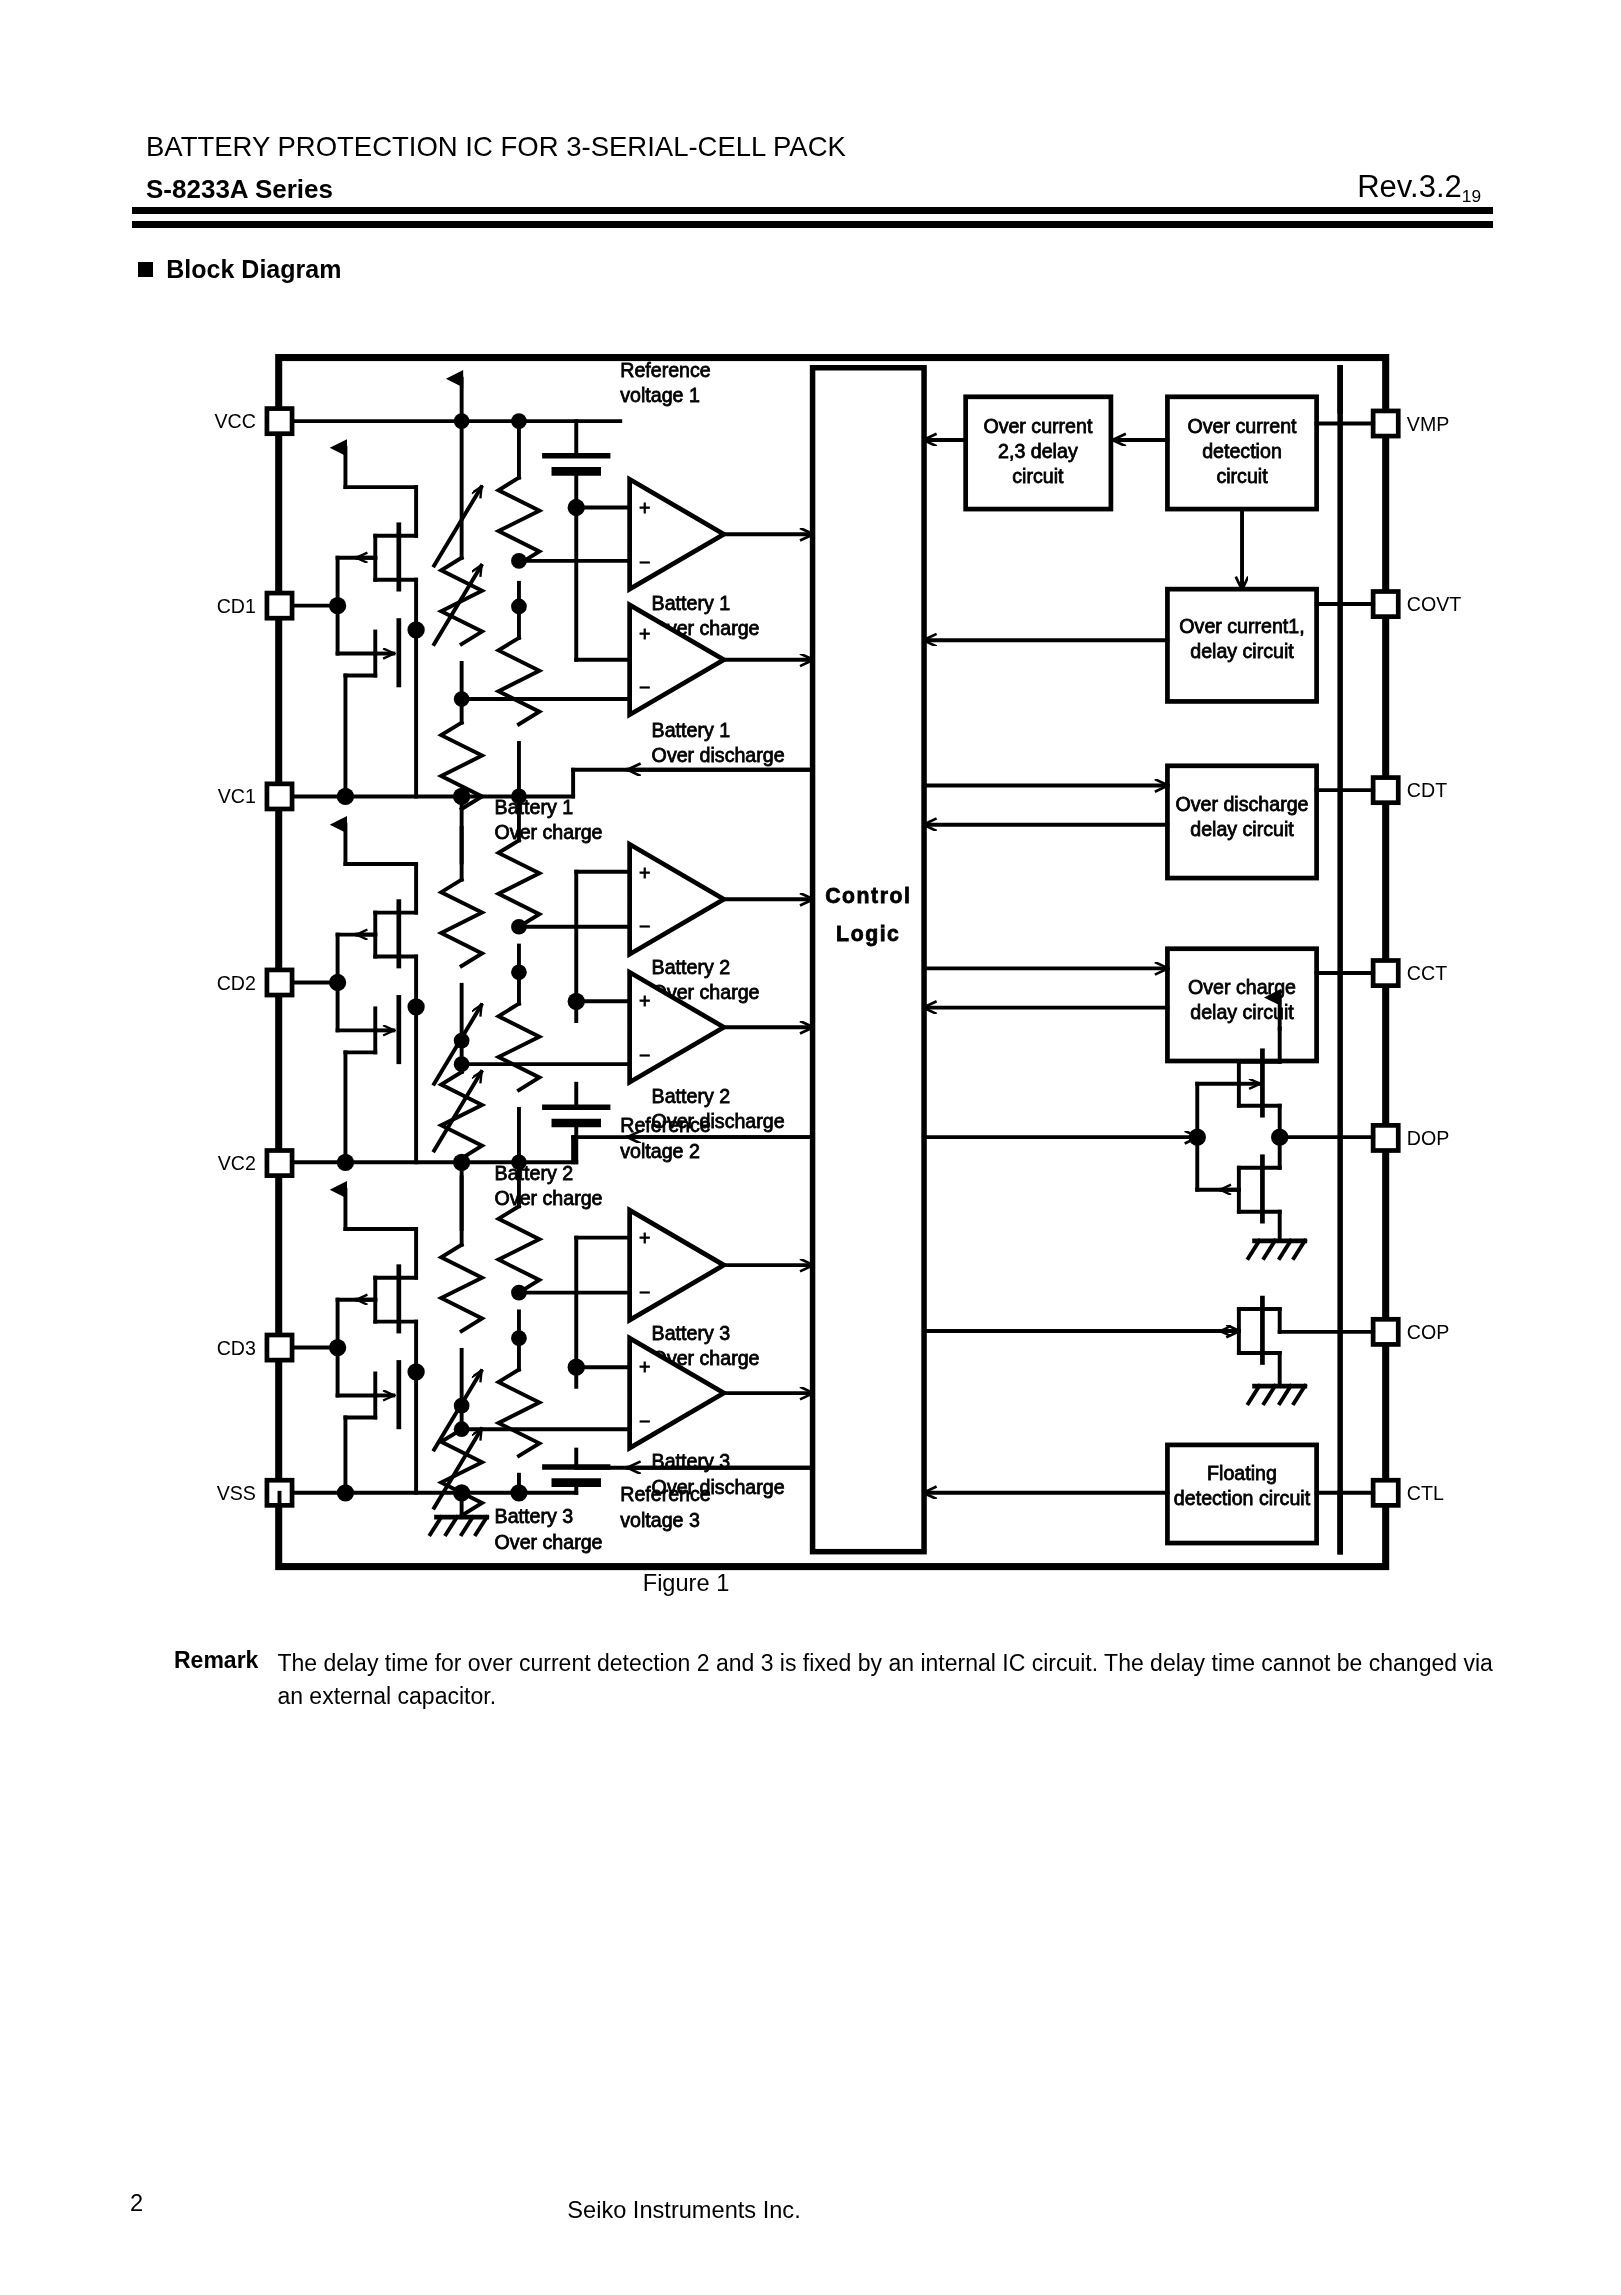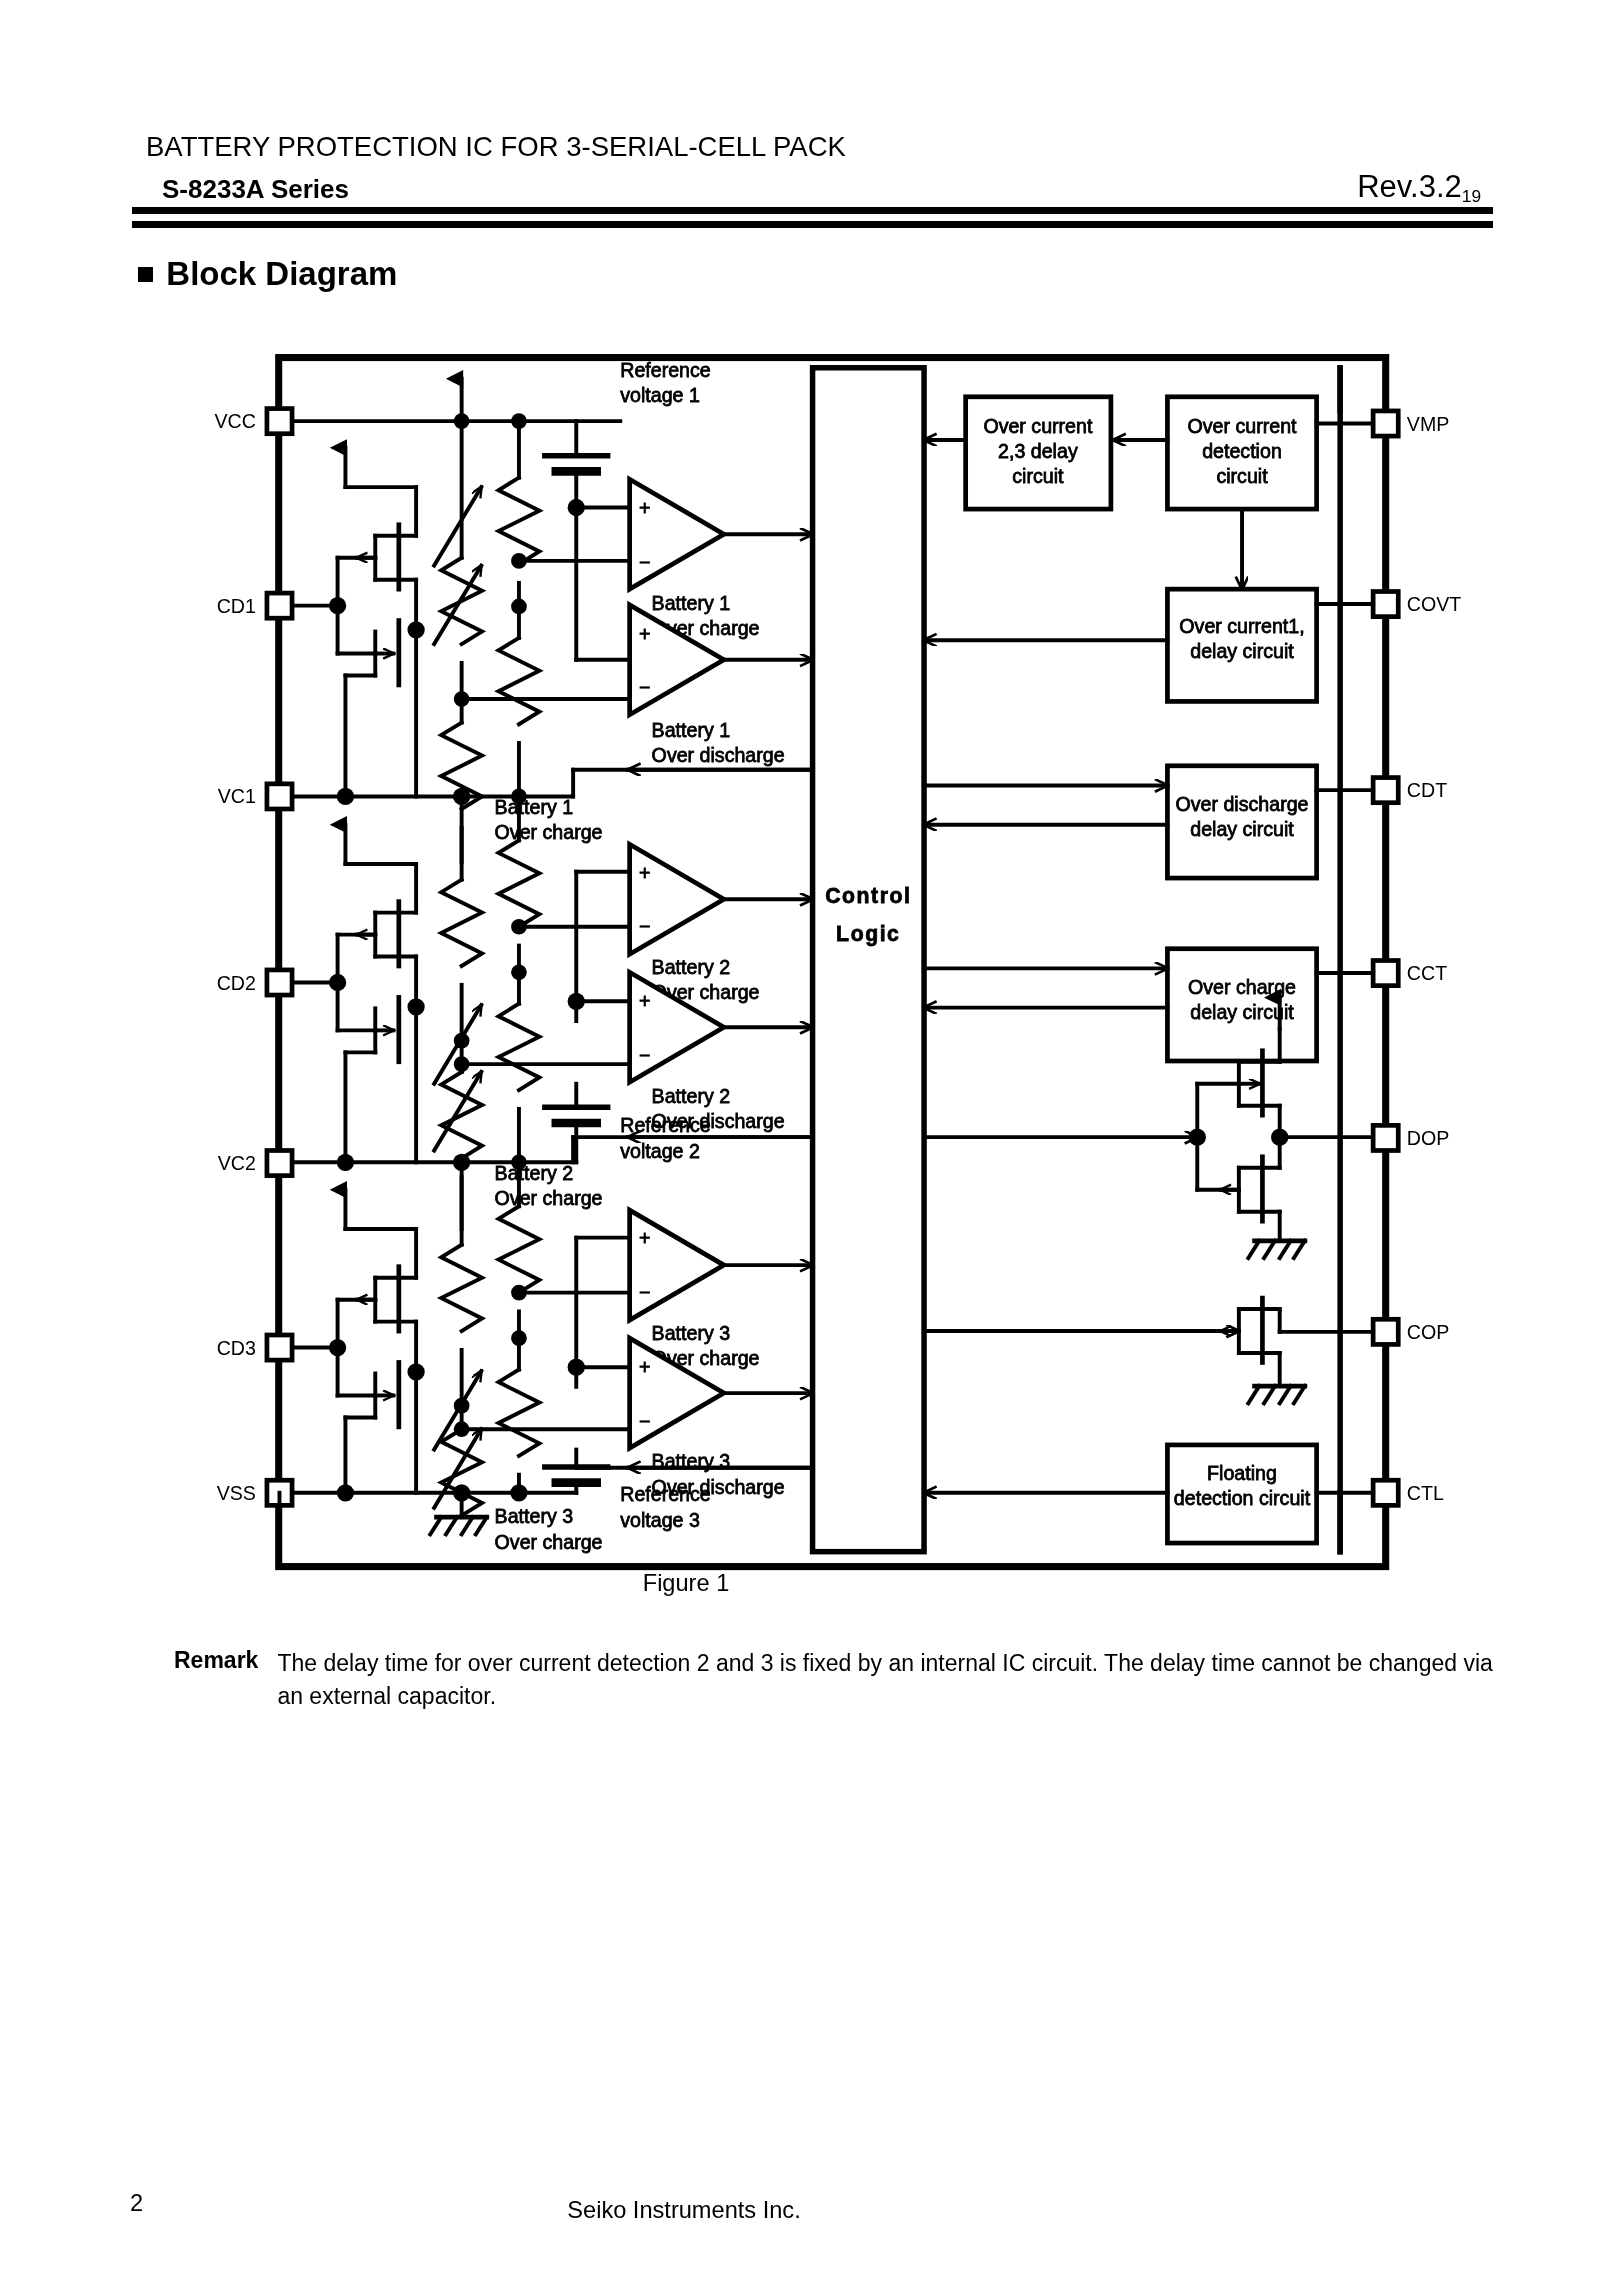--- a/index.html
+++ b/index.html
@@ -12,38 +12,38 @@
     -webkit-font-smoothing:none;
   }
   .page{position:absolute;inset:0;}
 
   
   .hdr{position:absolute;left:146px;top:132px;width:1335px;}
   .hdr-title{
     font-size:27.5px;font-weight:normal;letter-spacing:0px;line-height:1.12;
     white-space:nowrap;
   }
-  .hdr-row2{position:relative;margin-top:11px;height:35px;margin-left:16px;}
+  .hdr-row2{position:relative;margin-top:11px;height:35px;}
   .hdr-series{
     position:absolute;left:0;top:0;
     font-size:26px;font-weight:bold;white-space:nowrap;
   }
   .hdr-rev{
     position:absolute;right:0;top:-4.7px;
     font-size:31px;font-weight:normal;white-space:nowrap;
   }
   .hdr-rev sub{font-size:17.3px;vertical-align:baseline;position:relative;top:4.7px;}
   .rule{position:absolute;left:132px;width:1361px;background:#000;}
   .rule.r1{top:207px;height:7px;}
   .rule.r2{top:221px;height:7px;}
 
   
   .sect{position:absolute;left:138px;top:255px;display:flex;align-items:center;gap:13.3px;}
   .sect-bullet{width:15px;height:15px;background:#000;display:inline-block;}
-  .sect-title{font-size:33px;font-weight:bold;text-align:center;}
+  .sect-title{font-size:25px;font-weight:bold;text-align:center;}
 
   
   .fig-wrap{position:absolute;left:0px;top:330px;width:1622px;height:1272px;}
   svg{display:block;}
   .figcap{
     position:absolute;left:0;top:1570px;width:1372px;text-align:center;
     font-size:23.6px;font-weight:normal;
   }
 
   

